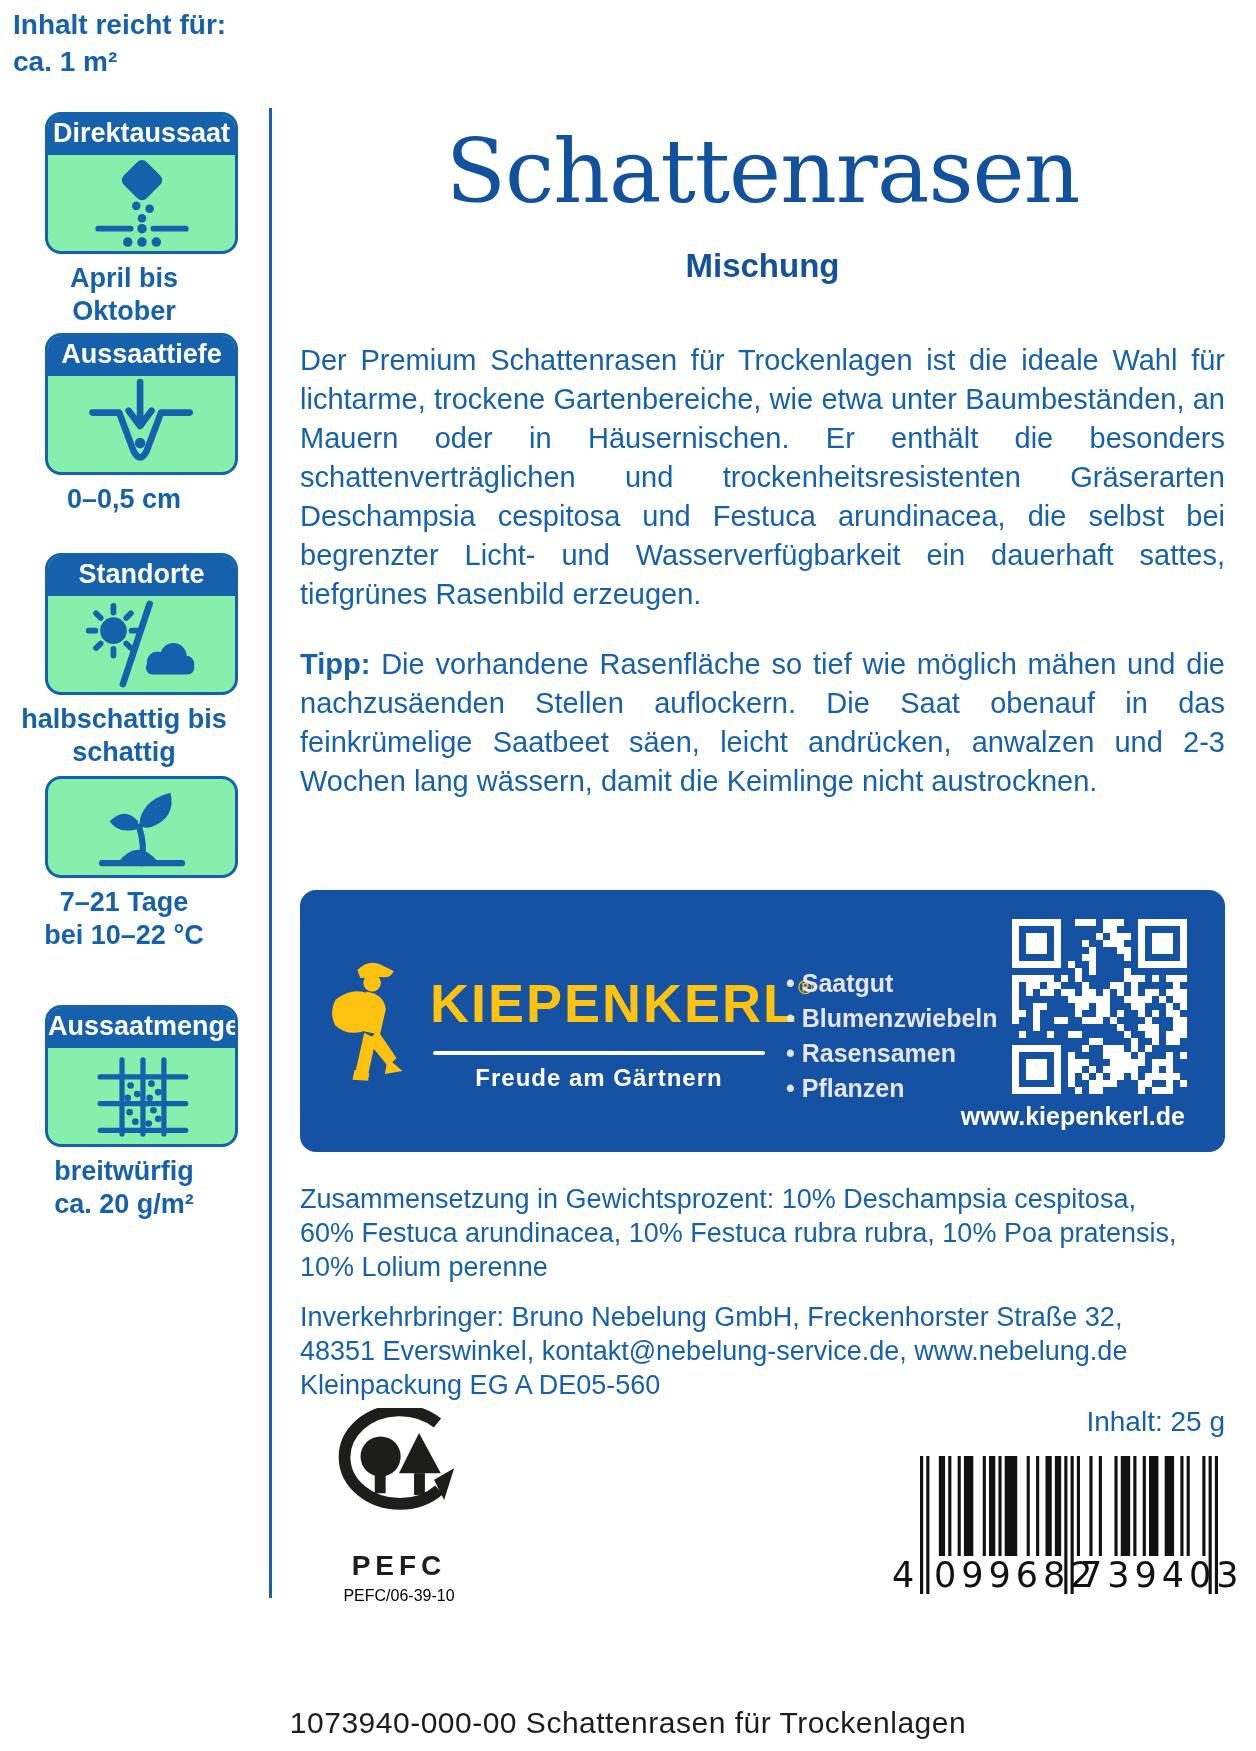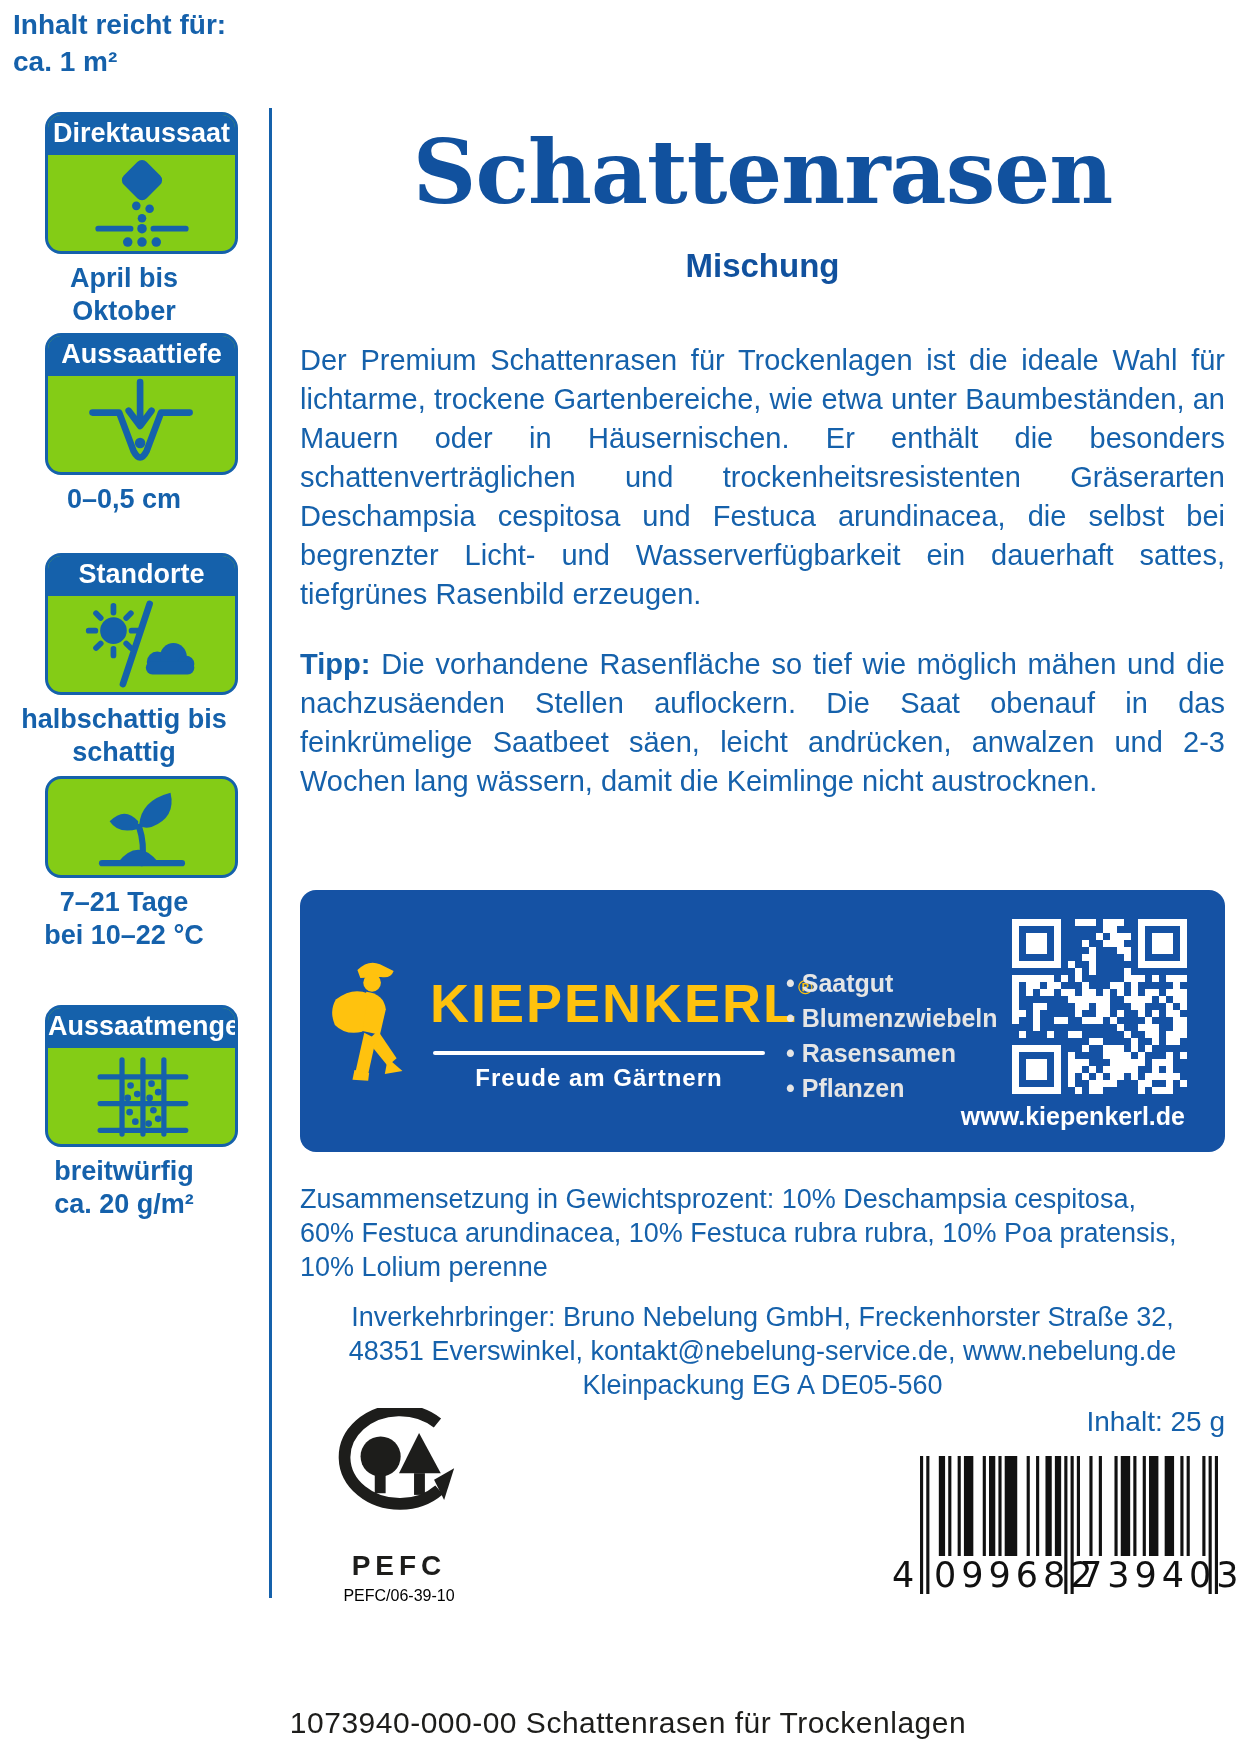--- a/index.html
+++ b/index.html
@@ -11,30 +11,30 @@
   }
   *{margin:0;padding:0;box-sizing:border-box;}
   body{background:#ffffff;font-family:"Liberation Sans","DejaVu Sans",sans-serif;}
   .page{position:relative;width:1256px;height:1751px;background:#fff;overflow:hidden;}
 
   
   .topnote{position:absolute;left:13px;top:6px;color:var(--blue);font-size:28px;font-weight:bold;line-height:37px;}
 
   
   .sb-item{position:absolute;left:10px;width:228px;}
-  .sb-box{border:3px solid var(--blue);border-radius:16px;overflow:hidden;background:#84cc16;margin-left:35px;}
+  .sb-box{border:3px solid var(--blue);border-radius:16px;overflow:hidden;background:#86efac;margin-left:35px;}
   .sb-head{background:var(--blue);color:#fff;font-weight:bold;font-size:27px;text-align:center;padding:3px 0 6px;}
   .sb-icon{height:96px;display:flex;align-items:center;justify-content:center;}
   .sb-cap{margin-top:8px;text-align:center;color:var(--blue);font-weight:bold;font-size:27px;line-height:33px;}
   .sb-cap span{display:block;}
   .divider{position:absolute;left:269px;top:108px;width:3px;height:1490px;background:var(--blue);}
 
   
   .title{position:absolute;left:300px;top:120px;width:925px;text-align:center;
-         font-family:"DejaVu Serif","Liberation Serif",serif;font-weight:bold;font-size:88px;
+         font-family:"DejaVu Serif","Liberation Serif",serif;font-weight:normal;font-size:88px;
          color:var(--title-blue);letter-spacing:-1px;}
   .subtitle{position:absolute;left:300px;top:247px;width:925px;text-align:center;
             font-size:33px;font-weight:bold;color:var(--title-blue);}
   .copy{position:absolute;left:300px;top:341px;width:925px;color:var(--blue);
         font-size:29px;line-height:39px;text-align:justify;}
   .copy p{margin:0;}
   .copy p + p{margin-top:31px;}
 
   
   .banner{position:absolute;left:300px;top:890px;width:925px;height:262px;
@@ -49,21 +49,21 @@
   .bullets{position:absolute;left:486px;top:76px;list-style:none;color:#e5e5e5;font-weight:bold;
            font-size:25px;line-height:35px;}
   .bullets li::before{content:"• ";}
   .qr{position:absolute;left:712px;top:29px;width:175px;height:175px;}
   .website{position:absolute;right:40px;top:212px;color:#fff;font-weight:bold;font-size:25px;}
 
   
   .legal{position:absolute;left:300px;width:925px;color:var(--blue);font-size:27px;line-height:34px;}
   .legal span{display:block;}
   .legal.composition{top:1182px;}
-  .legal.distributor{top:1300px;text-align:center;}
+  .legal.distributor{top:1300px;}
   .inhalt{position:absolute;left:300px;top:1406px;width:925px;text-align:right;
           color:var(--blue);font-size:28px;}
 
   
   .pefc{position:absolute;left:326px;top:1408px;width:146px;text-align:center;color:var(--dark);}
   .pefc-word{font-size:28px;font-weight:bold;letter-spacing:5px;margin-top:16px;}
   .pefc-cert{font-size:16px;margin-top:5px;color:#000;}
 
   
   .barcode{position:absolute;left:892px;top:1456px;width:332px;height:150px;color:#111;}

